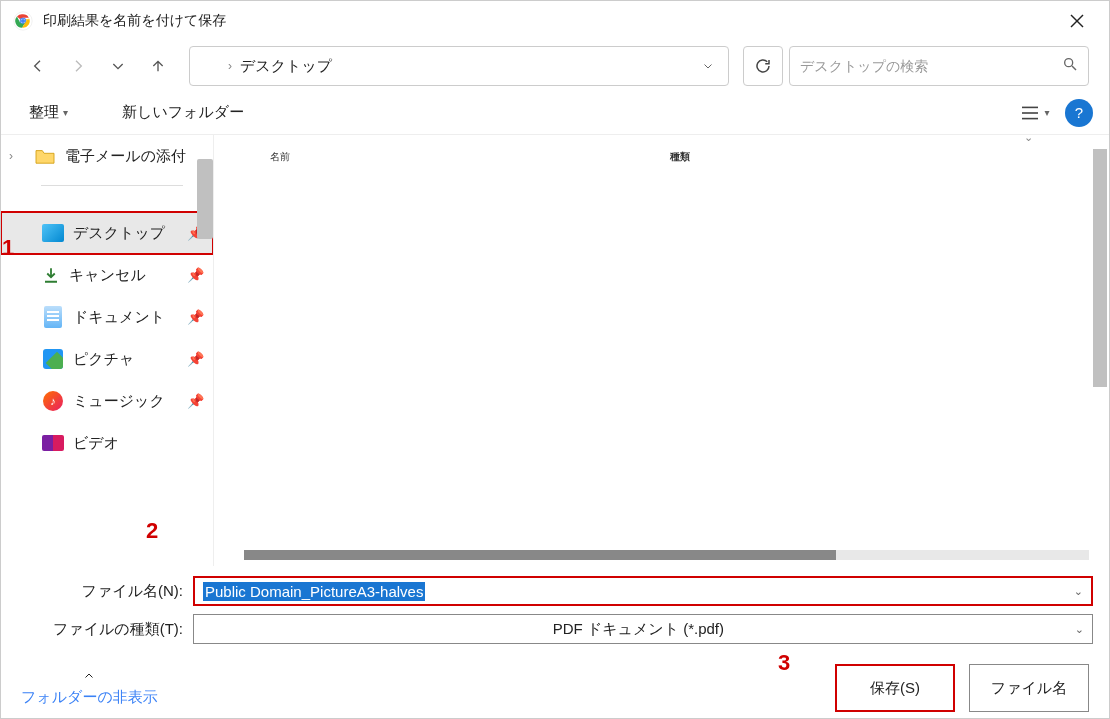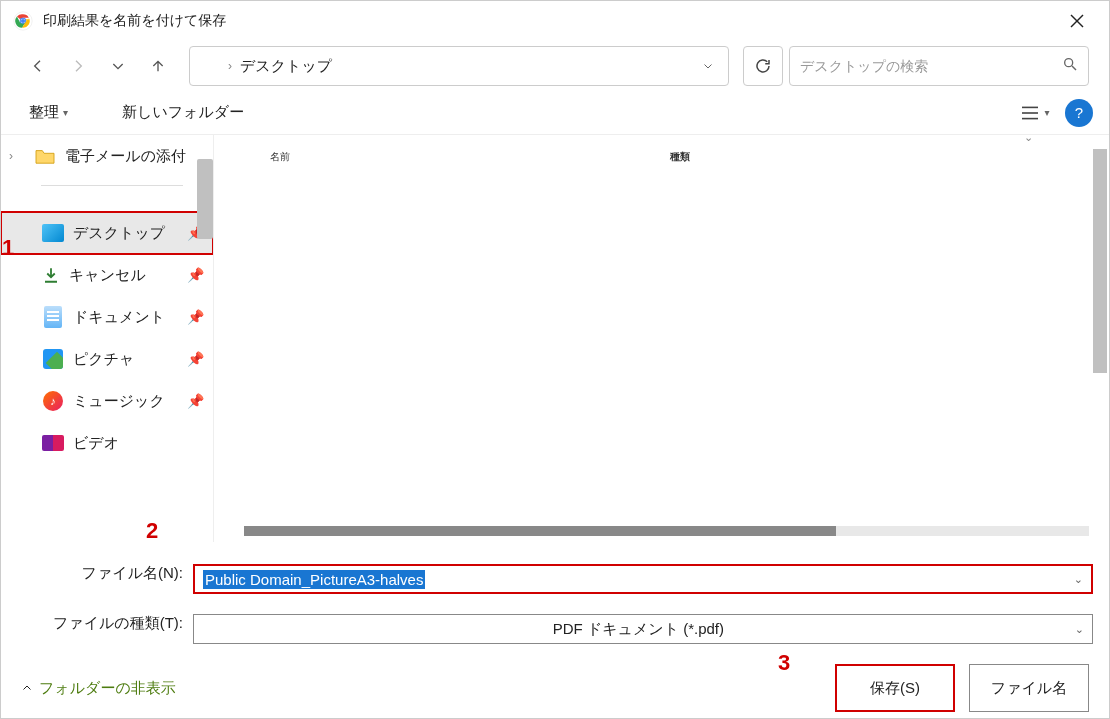--- a/index.html
+++ b/index.html
@@ -63,29 +63,29 @@
     .list-body { flex: 1; position: relative; }
     .list-hscroll { position: absolute; bottom: 6px; left: 30px; right: 20px; height: 10px; background: #e8e8e8; }
     .list-hscroll-thumb { width: 70%; height: 100%; background: #888; }
     .list-vscroll { width: 14px; position: absolute; right: 2px; top: 14px; bottom: 6px; background: transparent; }
     .list-vscroll-thumb { width: 100%; height: 58%; background: #c0c0c0; }
     
     
     .bottom-inputs { padding: 10px 16px 6px; }
     .input-row { display: flex; align-items: center; margin-bottom: 8px; gap: 6px; }
     .input-label { width: 170px; text-align: right; font-size: 15px; color: #222; padding-right: 4px; }
-    .input-combo { flex: 1; height: 30px; border: 1px solid #888; display: flex; align-items: center; padding: 0 8px; position: relative; margin-top: 12px; }
+    .input-combo { flex: 1; height: 30px; border: 1px solid #888; display: flex; align-items: center; padding: 0 8px; position: relative; }
     .input-combo.highlighted-red { border: 2px solid #d00000; }
     .filename-value { background: #1976d2; color: #fff; padding: 1px 2px; font-size: 15px; }
     .filetype-value { font-size: 15px; color: #222; flex: 1; text-align: center; }
     .combo-arrow { color: #666; font-size: 11px; }
     
     
     .footer { height: 60px; display: flex; align-items: center; padding: 0 20px; gap: 14px; }
-    .hide-folders { display: flex; align-items: center; gap: 6px; font-size: 15px; color: #4d7c0f; cursor: pointer; }
+    .hide-folders { display: flex; align-items: center; gap: 6px; font-size: 15px; color: #3b82f6; cursor: pointer; flex-direction: column; }
     .footer-spacer { flex: 1; }
     .footer-btn { min-width: 120px; height: 48px; border: 1px solid #888; background: #fff; font-size: 15px; color: #222; cursor: pointer; display: flex; align-items: center; justify-content: center; }
     .footer-btn.highlighted-red { border: 2px solid #d00000; }
     
     
     .annot { position: absolute; font-size: 22px; font-weight: 700; color: #d00000; z-index: 100; }
     .annot-1 { top: 235px; left: 2px; }
     .annot-2 { top: 518px; left: 146px; }
     .annot-3 { top: 650px; left: 778px; }
     

